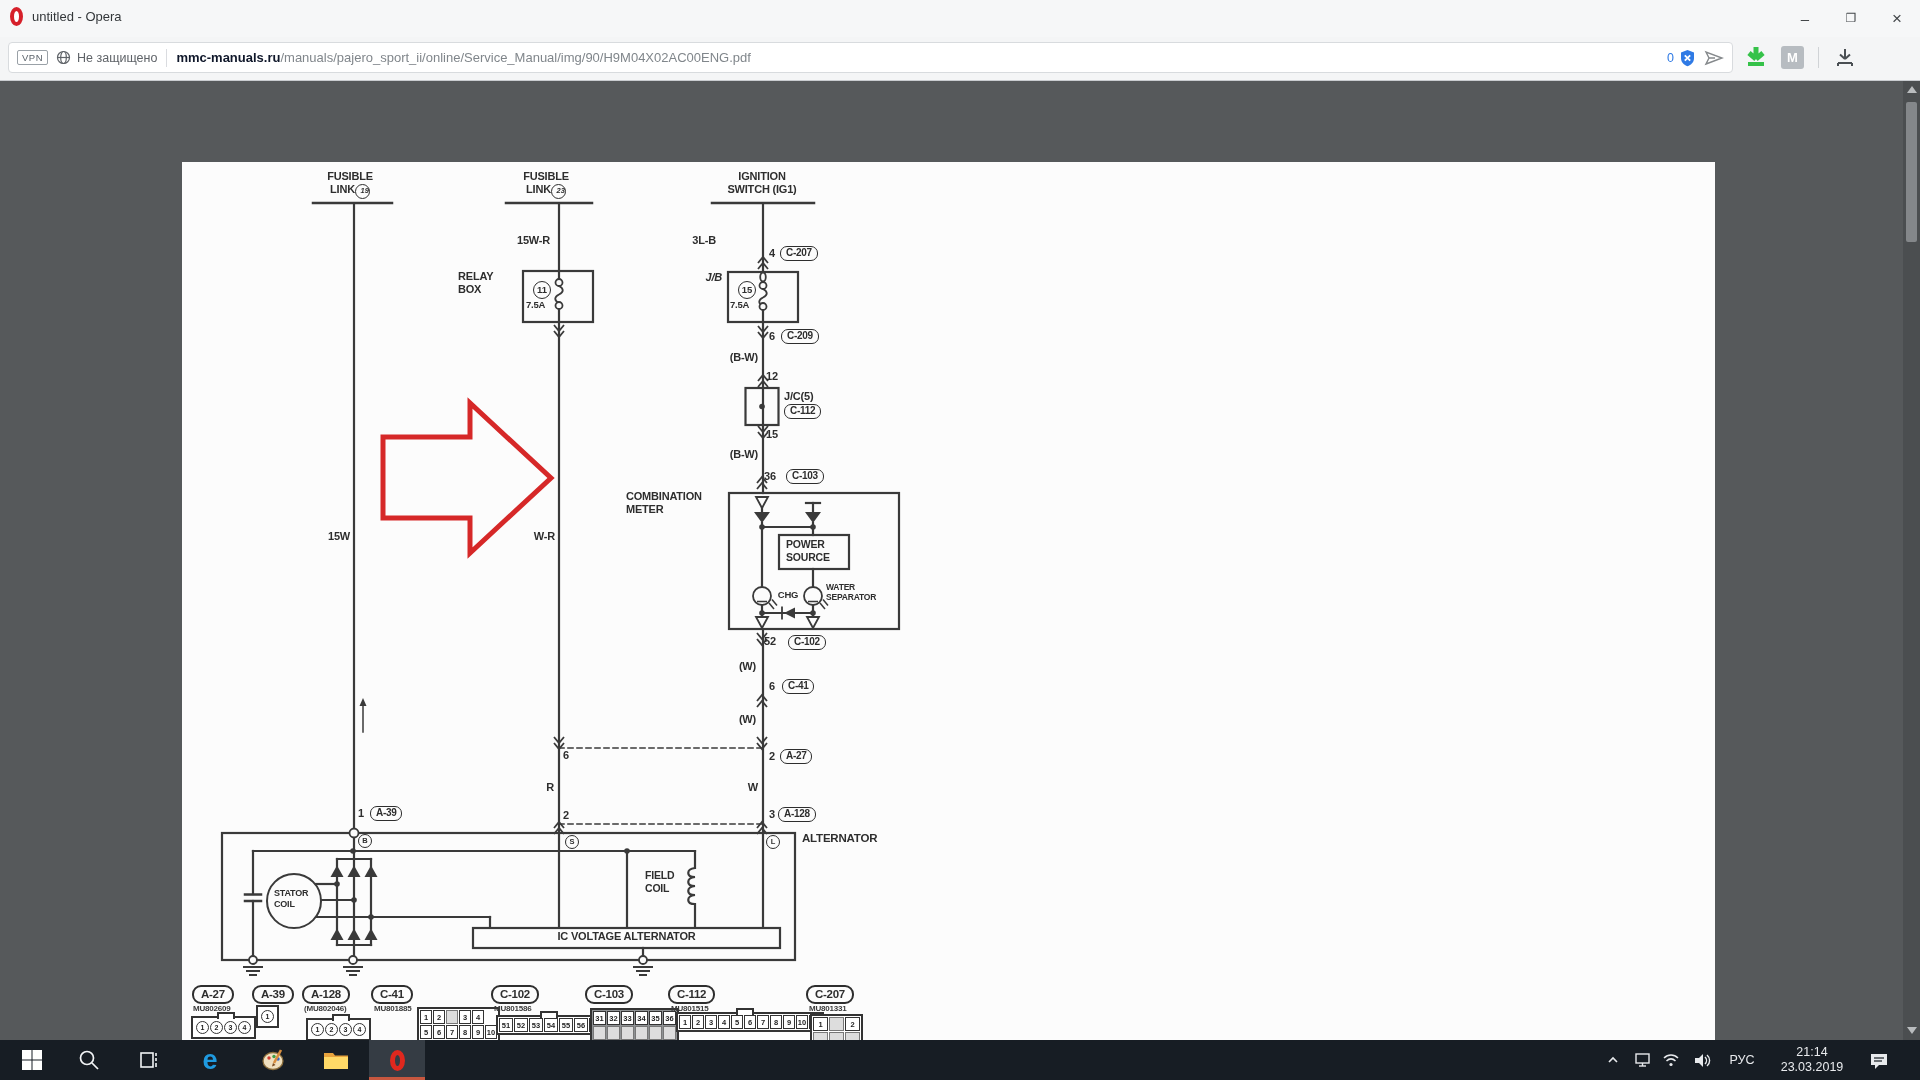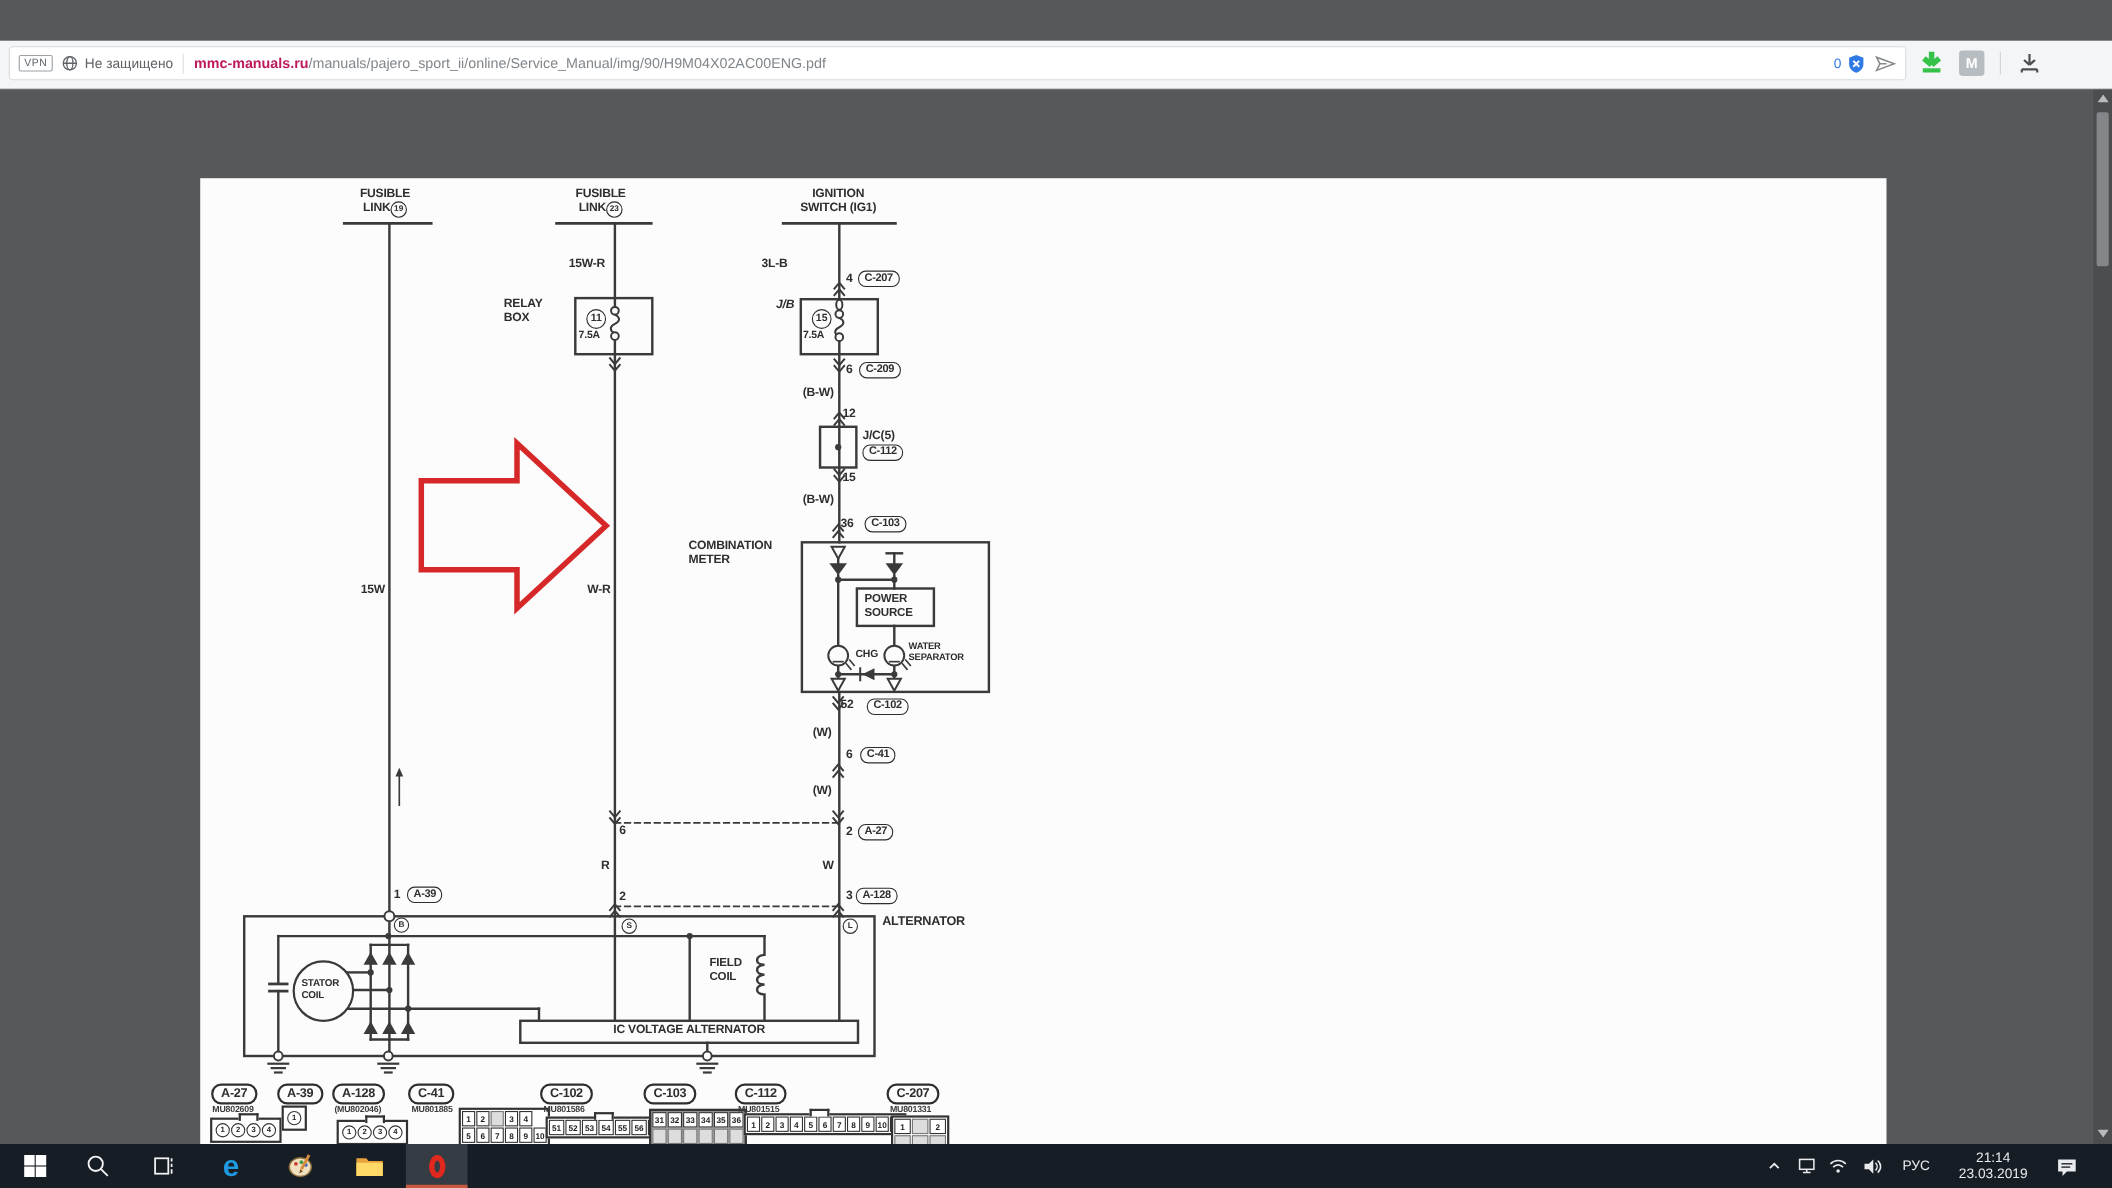--- a/index.html
+++ b/index.html
@@ -11,32 +11,32 @@
   .capbtn{position:absolute;top:0;width:46px;height:37px;text-align:center;line-height:37px;color:#43474a;font-size:15px;}
   #btn-min{right:92px;} #btn-max{right:46px;font-size:12px;} #btn-close{right:0;font-size:17px;}
   
   #addressbar{position:absolute;left:0;top:37px;width:1920px;height:43px;background:#f4f5f6;border-bottom:1px solid #c9ccd0;z-index:10;}
   #addrfield{position:absolute;left:8px;top:5px;width:1725px;height:31px;background:#fff;border:1px solid #d8dbde;border-radius:4px;box-sizing:border-box;display:flex;align-items:center;}
   #vpn-badge{margin-left:8px;border:1px solid #9aa1a7;border-radius:2px;font-size:9.5px;color:#5c646b;padding:1px 4px;letter-spacing:.5px;}
   .addricon{margin-left:8px;display:inline-flex;}
   #sec-text{margin-left:6px;font-size:12.5px;color:#5f6368;}
   #addr-sep{margin:0 9px;width:1px;height:18px;background:#dadce0;}
   #url{font-size:13px;color:#80868b;white-space:nowrap;}
-  #url b{color:#be185d;font-weight:bold;}
+  #url b{color:#0f172a;font-weight:bold;}
   #addr-right{margin-left:auto;display:flex;align-items:center;margin-right:8px;}
   #blk-count{color:#2f7ae5;font-size:12.5px;margin-right:5px;}
   #ext-m{position:absolute;left:1781px;top:9px;width:23px;height:23px;background:#b7bcc1;border-radius:3px;color:#fff;font-weight:bold;font-size:13px;text-align:center;line-height:23px;}
   #bar-sep2{position:absolute;left:1818px;top:10px;width:1px;height:21px;background:#d0d3d6;}
   
   #pdfpage{position:absolute;left:182px;top:162px;width:1533px;height:918px;background:#fcfcfc;z-index:1;}
   #art{position:absolute;left:0;top:0;z-index:2;pointer-events:none;}
   #labels{position:absolute;left:0;top:0;width:1920px;height:1080px;z-index:3;pointer-events:none;}
   #pagenum{position:absolute;left:198px;top:179px;width:33px;height:33px;border:2.2px solid #2e2e2e;text-align:center;line-height:33px;font-size:20px;color:#2e2e2e;}
   .dlab{position:absolute;font-weight:700;font-size:11px;line-height:1.2;color:#2e2e2e;letter-spacing:-.2px;white-space:pre-line;}
-  .circ{display:inline-block;width:13px;height:13px;border:1.2px solid #2e2e2e;border-radius:50%;font-size:7.5px;line-height:12px;text-align:center;vertical-align:0px;margin-left:0;letter-spacing:0;}
+  .circ{display:inline-block;width:13px;height:13px;border:1.2px solid #2e2e2e;border-radius:50%;font-size:7.5px;line-height:12px;text-align:right;vertical-align:0px;margin-left:0;letter-spacing:0;font-style:italic;}
   .pill{position:absolute;height:13px;border:1.6px solid #2e2e2e;border-radius:7px;background:#fcfcfc;font-weight:700;font-size:10px;line-height:12px;padding:0 5px;color:#2e2e2e;letter-spacing:-.3px;}
   .pill.big{height:15px;font-size:11.5px;line-height:14px;border-radius:9px;border-width:2px;padding:0 7px;}
   .circg{position:absolute;border:1.4px solid #2e2e2e;border-radius:50%;background:#fcfcfc;text-align:center;color:#2e2e2e;font-weight:700;}
   .partnum{position:absolute;font-weight:700;font-size:8px;color:#3a3a3a;letter-spacing:-.2px;}
   .cgrid{position:absolute;border:2px solid #333;background:#fff;padding:1px;display:flex;flex-direction:column;gap:1px;}
   .cgrid.dark{background:#8f9294;}
   .crow{display:flex;gap:1px;}
   .ccell{border:1px solid #333;height:12px;min-width:9px;display:flex;align-items:center;justify-content:center;font-weight:700;font-size:7.5px;color:#222;background:#fff;}
   .ccell.blank{border-color:#777;background:#ddd;}
   .ccircle{border:1.5px solid #333;border-radius:50%;width:11px;height:11px;display:flex;align-items:center;justify-content:center;font-weight:700;font-size:7px;background:#fff;color:#222;}
@@ -395,20 +395,27 @@
         </div>
       </div>
     </div>
 
 <div id="scrollbar">
   <div class="sb-arrow" id="sb-up"></div>
   <div id="sb-thumb"></div>
   <div class="sb-arrow" id="sb-down"></div>
 </div>
 
+<div id="titlebar">
+  <div id="opera-logo"></div>
+  <div id="win-title">untitled - Opera</div>
+  <div class="capbtn" id="btn-min">–</div>
+  <div class="capbtn" id="btn-max">❐</div>
+  <div class="capbtn" id="btn-close">×</div>
+</div>
 
 <div id="addressbar">
   <div id="addrfield">
     <span id="vpn-badge">VPN</span>
     <span class="addricon">
       <svg width="15" height="15" viewBox="0 0 15 15">
             <g stroke="#5f6368" stroke-width="1.2" fill="none">
               <circle cx="7.5" cy="7.5" r="6"></circle>
               <ellipse cx="7.5" cy="7.5" rx="2.8" ry="6"></ellipse>
               <line x1="1.5" y1="7.5" x2="13.5" y2="7.5"></line>

